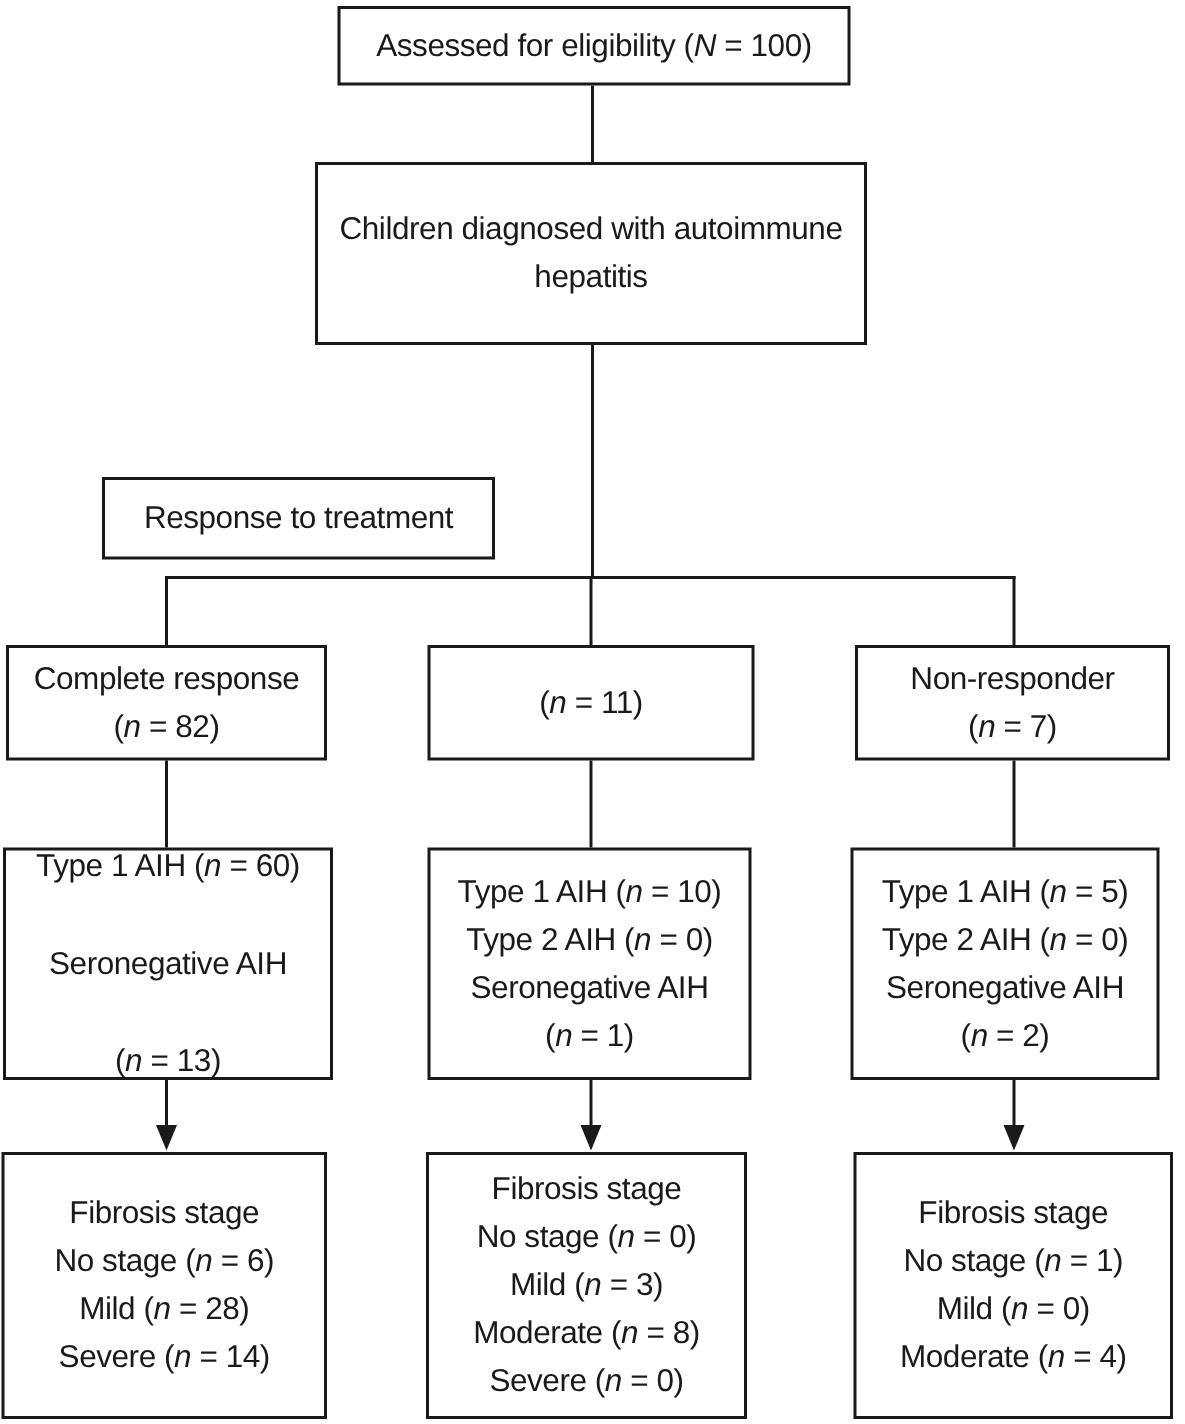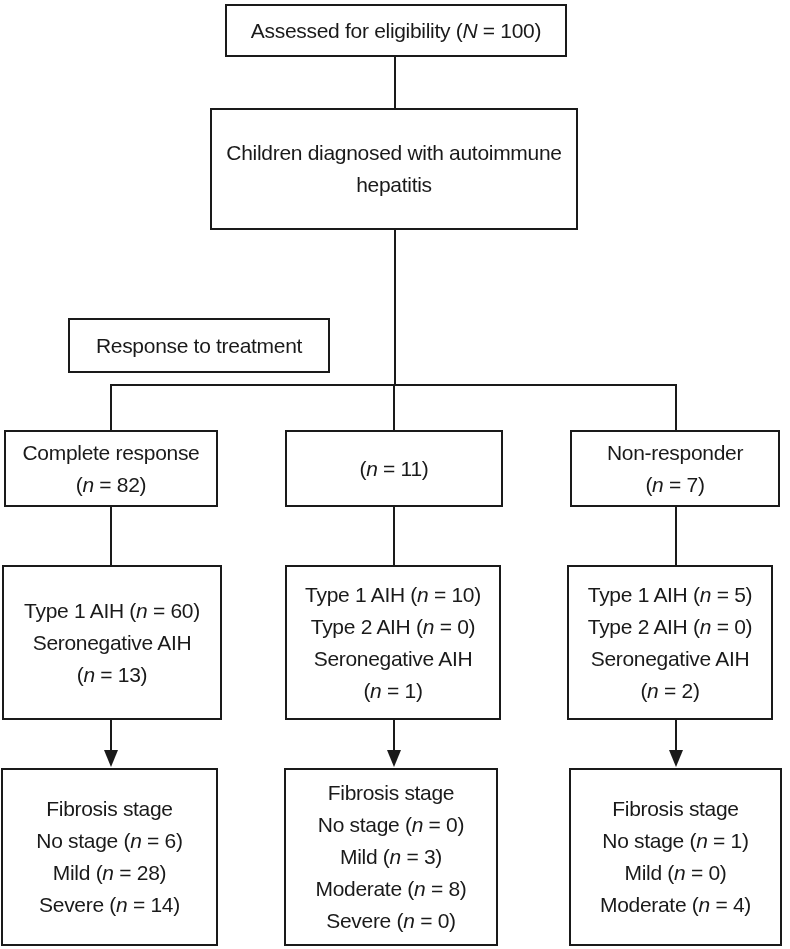--- a/index.html
+++ b/index.html
@@ -36,21 +36,21 @@
     padding: 0 4px;
   }
   .box .line { width: 100%; }
   
   .b-assessed   { left: 225px; top: 4px;   width: 342px; height: 53px;  }
   .b-included   { left: 210px; top: 108px; width: 368px; height: 122px; }
   .b-response   { left: 68px;  top: 295px; width: 262px; height: 55px; margin-top: 23px;  }
   .b-complete   { left: 4px;   top: 430px; width: 214px; height: 77px;  }
   .b-partial    { left: 285px; top: 430px; width: 218px; height: 77px;  }
   .b-nonresp    { left: 570px; top: 430px; width: 210px; height: 77px;  }
-  .b-type-0     { left: 2px;   top: 565px; width: 220px; height: 155px; }
+  .b-type-0     { left: 2px;   top: 565px; width: 220px; height: 155px; gap: 33px; }
   .b-type-1     { left: 285px; top: 565px; width: 216px; height: 155px; }
   .b-type-2     { left: 567px; top: 565px; width: 206px; height: 155px; }
   .b-fib-0      { left: 1px;   top: 768px; width: 217px; height: 178px; }
   .b-fib-1      { left: 284px; top: 768px; width: 214px; height: 178px; }
   .b-fib-2      { left: 569px; top: 768px; width: 213px; height: 178px; }
   i { font-style: italic; }
 </style>
 </head>
 <body>
 

